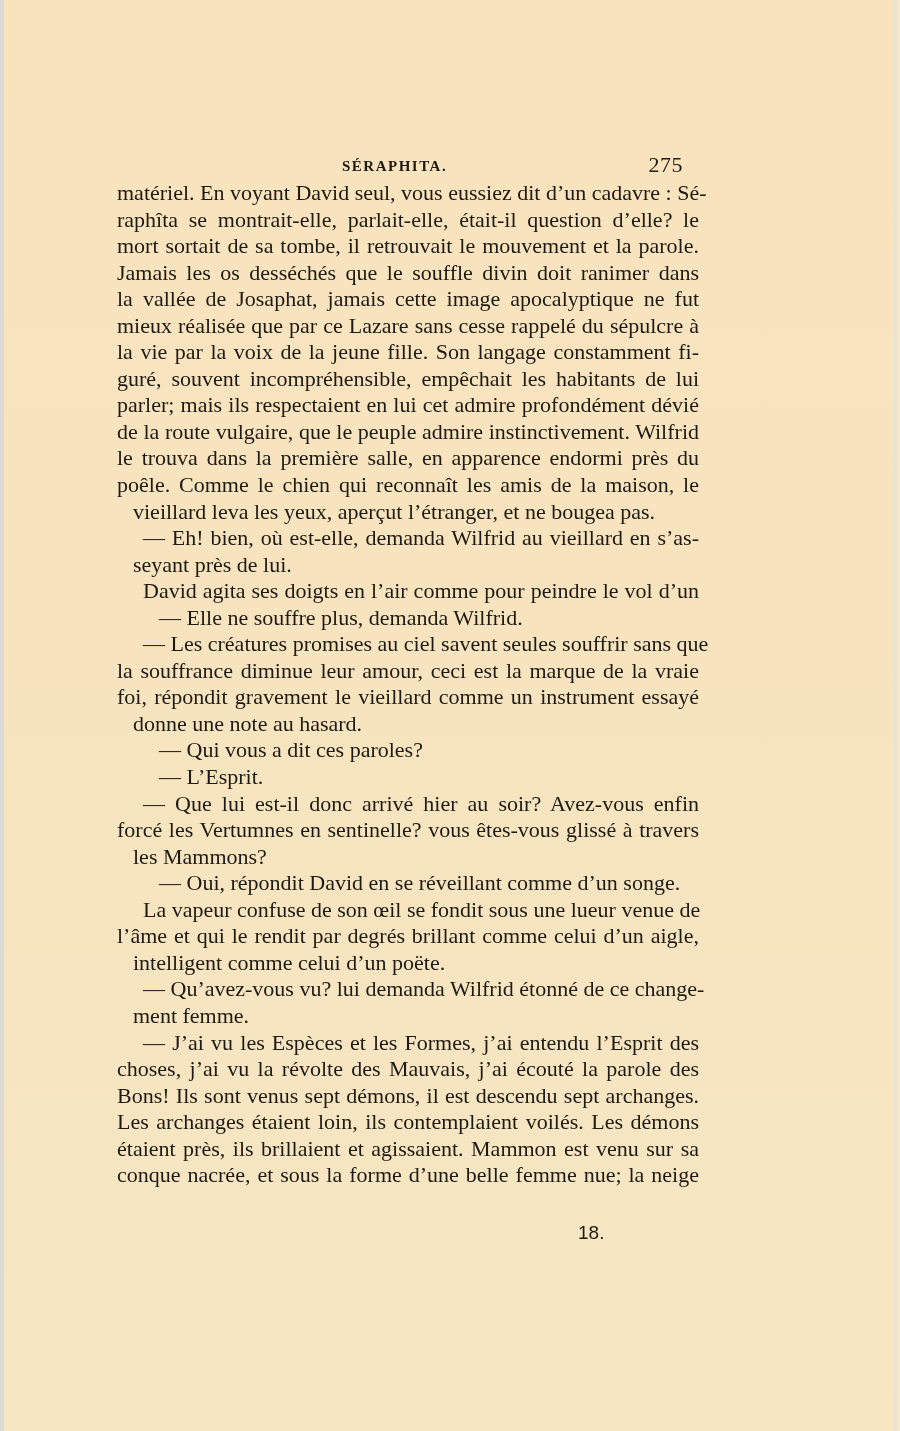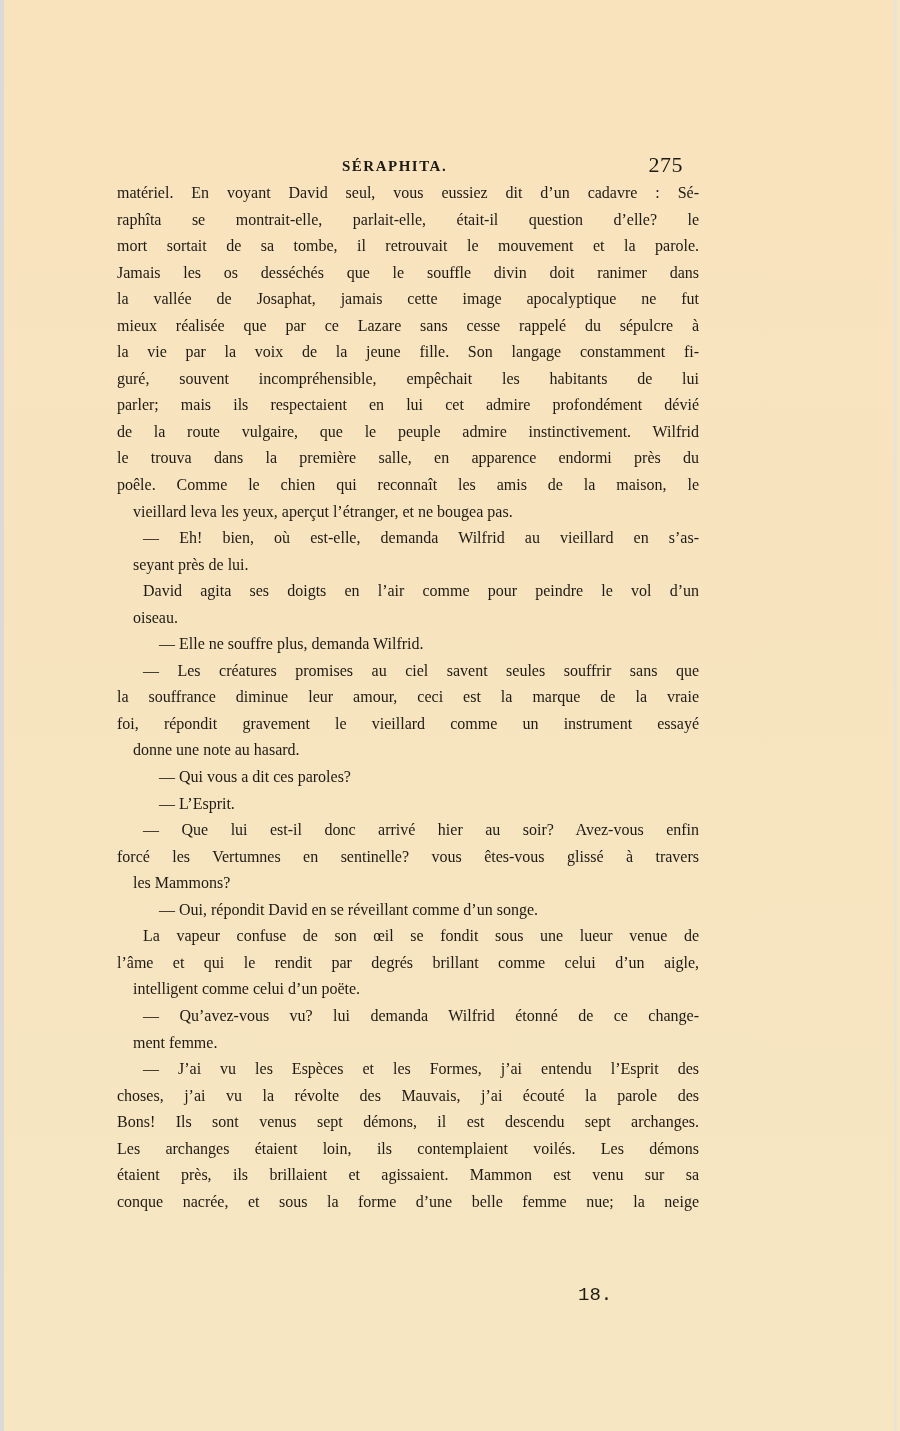--- a/index.html
+++ b/index.html
@@ -57,38 +57,38 @@
     }
     .page-number {
       position: absolute;
       right: 16px;
       top: 2px;
       font-size: 22px;
     }
     .line {
       height: 26.55px;
       line-height: 26.55px;
-      font-size: 16px;
+      font-size: 22px;
       white-space: nowrap;
       text-align: justify;
       text-align-last: justify;
       transform-origin: left center;
     }
     .line.last {
       text-align-last: left;
       margin-left: 16px;
     }
     .line.indent {
       padding-left: 26px;
     }
     .signature {
       position: absolute;
       left: 578px;
-      top: 1284px;
-      font-family: Liberation Mono, monospace;
+      top: 1222px;
+      font-family: Liberation Sans, sans-serif;
       font-size: 19px;
       color: #1e1a14;
     }
   </style>
 </head>
 <body>
 
 <div class="left-edge"></div>
 <div class="page">
   <div class="right-edge"></div>
@@ -109,21 +109,20 @@
       <div class="line">la vie par la voix de la jeune fille. Son langage constamment fi-</div>
       <div class="line">guré, souvent incompréhensible, empêchait les habitants de lui</div>
       <div class="line">parler; mais ils respectaient en lui cet admire profondément dévié</div>
       <div class="line">de la route vulgaire, que le peuple admire instinctivement. Wilfrid</div>
       <div class="line">le trouva dans la première salle, en apparence endormi près du</div>
       <div class="line">poêle. Comme le chien qui reconnaît les amis de la maison, le</div>
       <div class="line last">vieillard leva les yeux, aperçut l’étranger, et ne bougea pas.</div>
       <div class="line indent">— Eh! bien, où est-elle, demanda Wilfrid au vieillard en s’as-</div>
       <div class="line last">seyant près de lui.</div>
       <div class="line indent">David agita ses doigts en l’air comme pour peindre le vol d’un</div>
-      <div class="line last">oiseau.</div>
       <div class="line indent last">— Elle ne souffre plus, demanda Wilfrid.</div>
       <div class="line indent">— Les créatures promises au ciel savent seules souffrir sans que</div>
       <div class="line">la souffrance diminue leur amour, ceci est la marque de la vraie</div>
       <div class="line">foi, répondit gravement le vieillard comme un instrument essayé</div>
       <div class="line last">donne une note au hasard.</div>
       <div class="line indent last">— Qui vous a dit ces paroles?</div>
       <div class="line indent last">— L’Esprit.</div>
       <div class="line indent">— Que lui est-il donc arrivé hier au soir? Avez-vous enfin</div>
       <div class="line">forcé les Vertumnes en sentinelle? vous êtes-vous glissé à travers</div>
       <div class="line last">les Mammons?</div>

